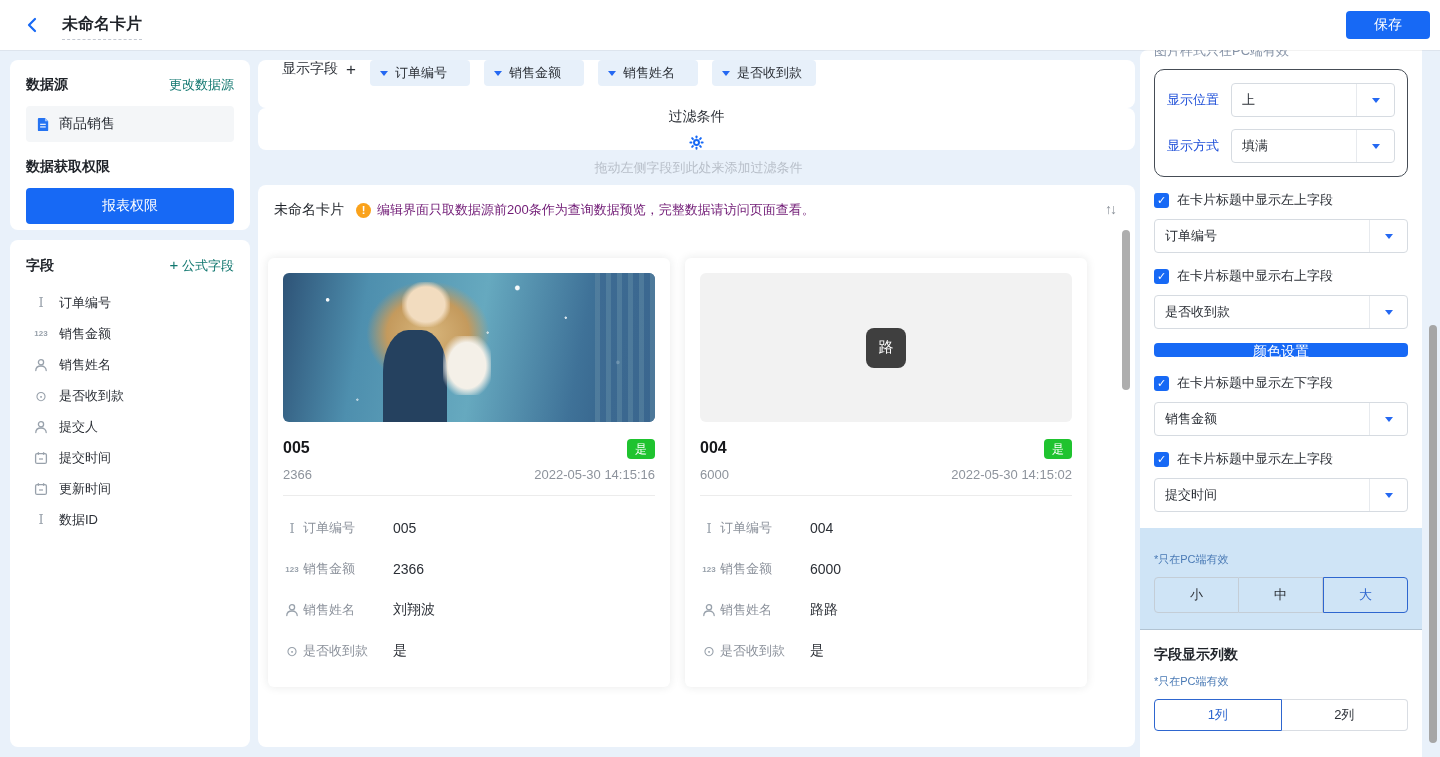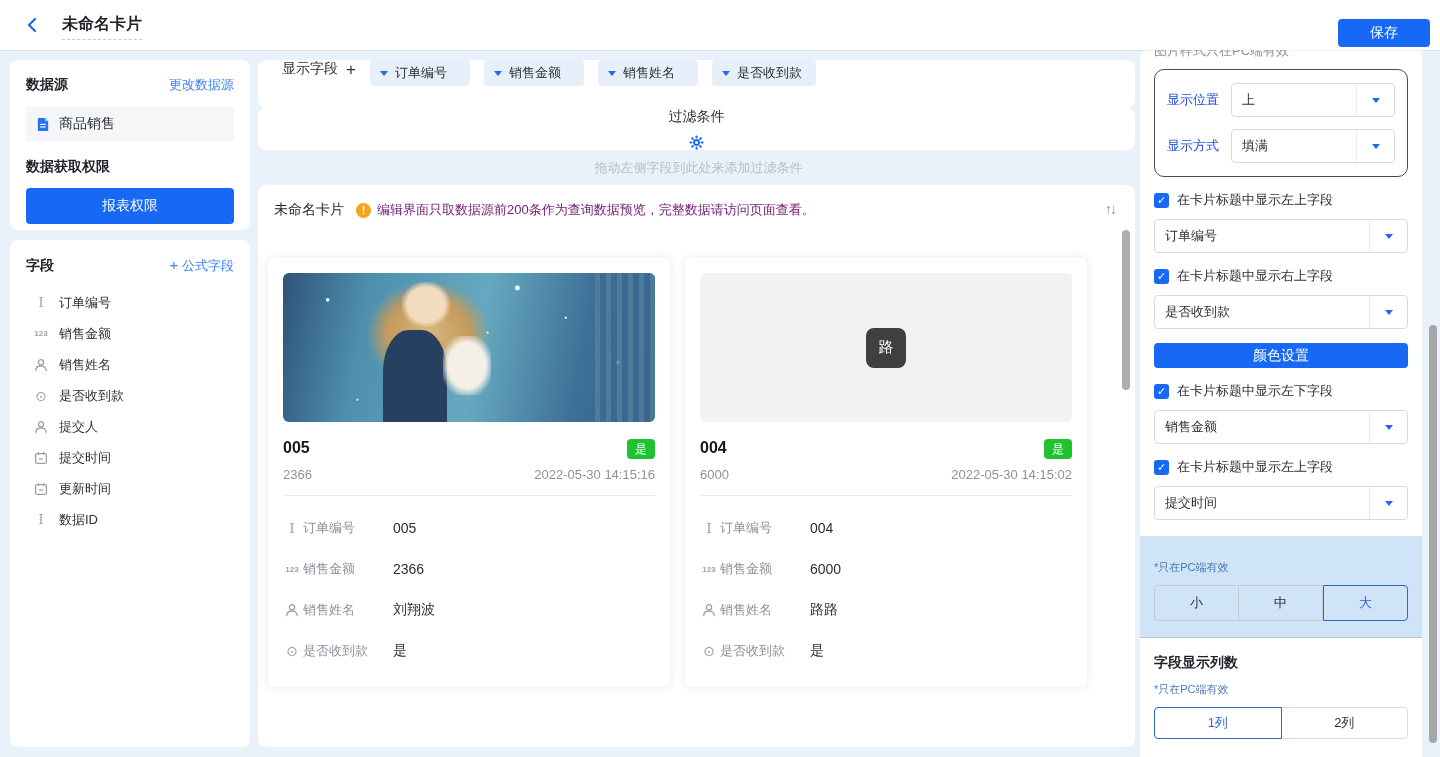--- a/index.html
+++ b/index.html
@@ -4,27 +4,27 @@
 <style>
   * { margin:0; padding:0; box-sizing:border-box; }
   html,body { width:1440px; height:757px; font-family:"Liberation Sans","DejaVu Sans",sans-serif; background:#e9f1fa; overflow:hidden; position:relative; color:#2b2f36; }
   .panel { position:absolute; background:#fff; border-radius:8px; }
 
   
   .topbar { position:absolute; left:0; top:0; width:1440px; height:50px; background:#fff; box-shadow:0 1px 0 rgba(31,35,41,.06); z-index:5; }
   .back-btn { position:absolute; left:24px; top:16px; cursor:pointer; }
   .page-title { position:absolute; left:62px; top:14px; font-size:16px; font-weight:bold; color:#1f2329; border-bottom:1px dashed #c3c8d1; padding-bottom:4px; }
   .btn-blue { background:#1769f5; color:#fff; border:none; border-radius:4px; font-size:14px; font-family:inherit; cursor:pointer; }
-  .save-btn { position:absolute; right:10px; top:19px; width:92px; height:28px; }
+  .save-btn { position:absolute; right:10px; top:11px; width:84px; height:28px; }
 
   
   .lp1 { left:10px; top:60px; width:240px; height:170px; padding:16px; }
   .row-between { display:flex; justify-content:space-between; align-items:center; }
   .sec-title { font-size:14px; font-weight:bold; color:#1f2329; }
-  .link-blue { font-size:13px; color:#3b82f6; cursor:pointer; }
+  .link-blue { font-size:13px; color:#0f766e; cursor:pointer; }
   .ds-item { margin-top:12px; height:36px; background:#f4f6f8; border-radius:4px; display:flex; align-items:center; gap:8px; padding:0 10px; font-size:14px; color:#2b2f36; }
   .perm-title { margin-top:16px; }
   .perm-btn { margin-top:12px; width:100%; height:36px; font-size:14px; }
   .lp2 { left:10px; top:240px; width:240px; height:507px; padding:16px; }
   .field-list { margin-top:12px; }
   .field-item { height:31px; display:flex; align-items:center; gap:9px; font-size:13px; color:#2b2f36; padding-left:6px; border-radius:4px; cursor:grab; }
   .f-icon { width:18px; display:inline-flex; justify-content:center; align-items:center; color:#98a1ab; }
   .glyph-text { font-family:"DejaVu Serif",serif; font-size:13px; }
   .glyph-num { font-size:8px; letter-spacing:0; font-weight:bold; }
   .glyph-radio { font-size:14px; }
@@ -85,21 +85,21 @@
   .gb-row { display:flex; align-items:center; gap:12px; }
   .gb-row + .gb-row { margin-top:12px; }
   .gb-label { font-size:13px; color:#1d4ed8; white-space:nowrap; }
   .select { position:relative; height:34px; border:1px solid #d6dbe1; border-radius:4px; background:#fff; display:flex; align-items:center; cursor:pointer; flex:1; }
   .sel-val { font-size:13px; color:#2b2f36; padding-left:10px; flex:1; }
   .sel-caret { width:38px; align-self:stretch; display:flex; align-items:center; justify-content:center; border-left:1px solid #e7eaee; }
   .cb-row { margin-top:14px; display:flex; align-items:center; gap:8px; cursor:pointer; }
   .checkbox { width:15px; height:15px; background:#1769f5; border-radius:3px; color:#fff; font-size:11px; display:inline-flex; align-items:center; justify-content:center; flex:none; }
   .cb-label { font-size:13px; color:#2b2f36; }
   .full-select { margin-top:10px; }
-  .color-btn { margin-top:14px; width:100%; height:25px; }
+  .color-btn { margin-top:14px; width:100%; height:14px; }
   .hl-section { margin:16px -14px 0; background:#cfe4f6; padding:14px 14px 16px; border-bottom:1px solid #b2c3d2; }
   .hl-title { font-size:14px; font-weight:bold; color:#1f2329; }
   .pc-note { margin-top:10px; font-size:11px; color:#4a7ab5; }
   .seg { margin-top:10px; display:flex; }
   .seg-cell { flex:1; height:36px; border:1px solid #c4cdd6; border-left-width:0; display:flex; align-items:center; justify-content:center; font-size:13px; color:#2b2f36; cursor:pointer; background:transparent; }
   .seg-cell:first-child { border-left-width:1px; border-radius:4px 0 0 4px; }
   .seg-cell:last-child { border-radius:0 4px 4px 0; }
   .seg-cell.selected { border:1px solid #2e66cf; color:#2e66cf; }
   .cols-section { margin-top:16px; }
   .seg2 .seg-cell { height:32px; background:#fff; border-color:#d9dde3; }

